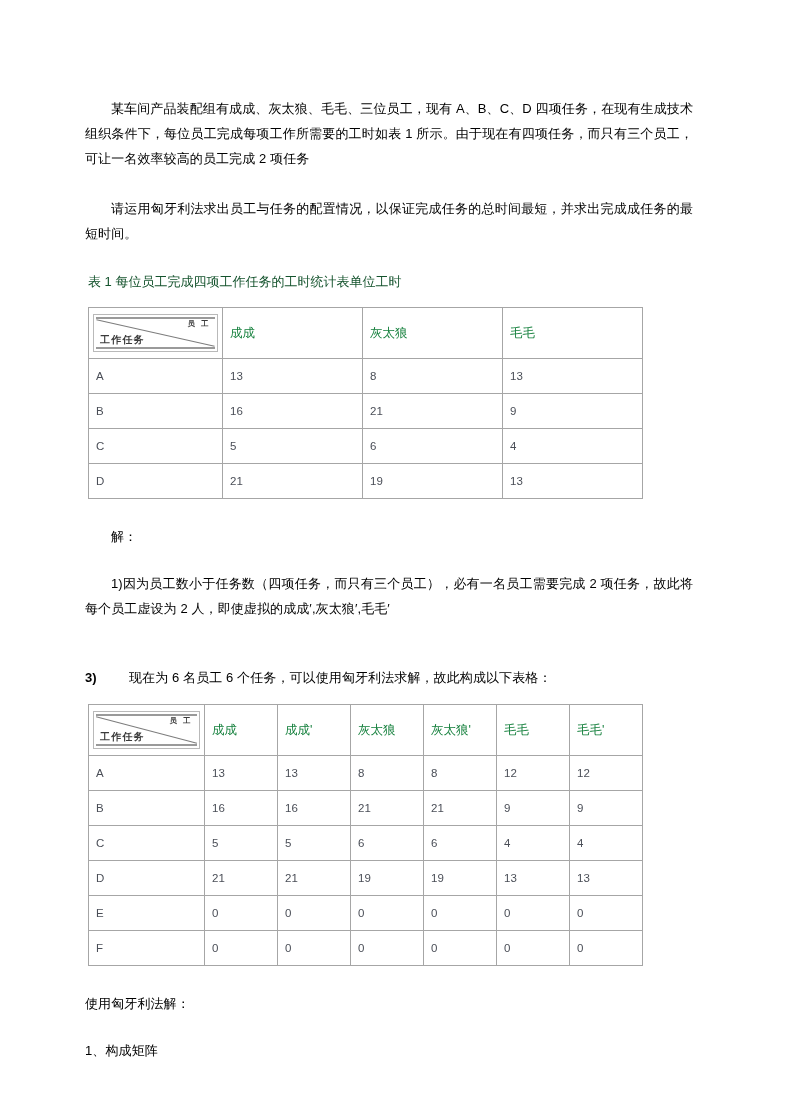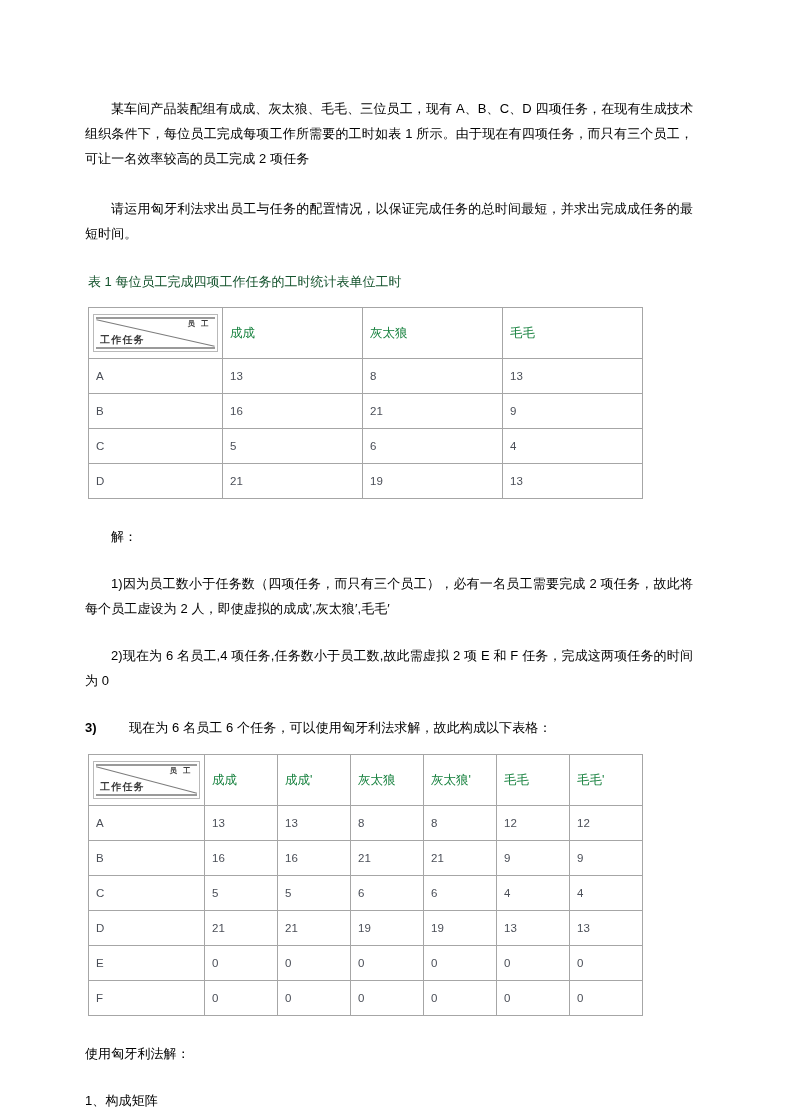--- a/index.html
+++ b/index.html
@@ -206,21 +206,20 @@
       </tbody>
     </table>
 
     <div class="gap-lg"></div>
     <p class="para indent2">解：</p>
     <div class="gap-md"></div>
 
     <p class="para indent2">1)因为员工数小于任务数（四项任务，而只有三个员工），必有一名员工需要完成 2 项任务，故此将每个员工虚设为 2 人，即使虚拟的成成′,灰太狼′,毛毛′</p>
     <div class="gap-md"></div>
 
-    <p class="para indent2">2)现在为 6 名员工,4 项任务,任务数小于员工数,故此需虚拟 2 项 E 和 F 任务，完成这两项任务的时间为 0</p>
     <div class="gap-md"></div>
 
     <p class="para" style="text-indent:0; padding-left:22px; position:relative;">
       <span class="lbl-num" style="position:absolute; left:0; top:0;">3)</span>
       <span style="padding-left:22px;">现在为 6 名员工 6 个任务，可以使用匈牙利法求解，故此构成以下表格：</span>
     </p>
     <div class="gap-sm"></div>
 
     <table id="table2" class="doc-table">
       <colgroup>

